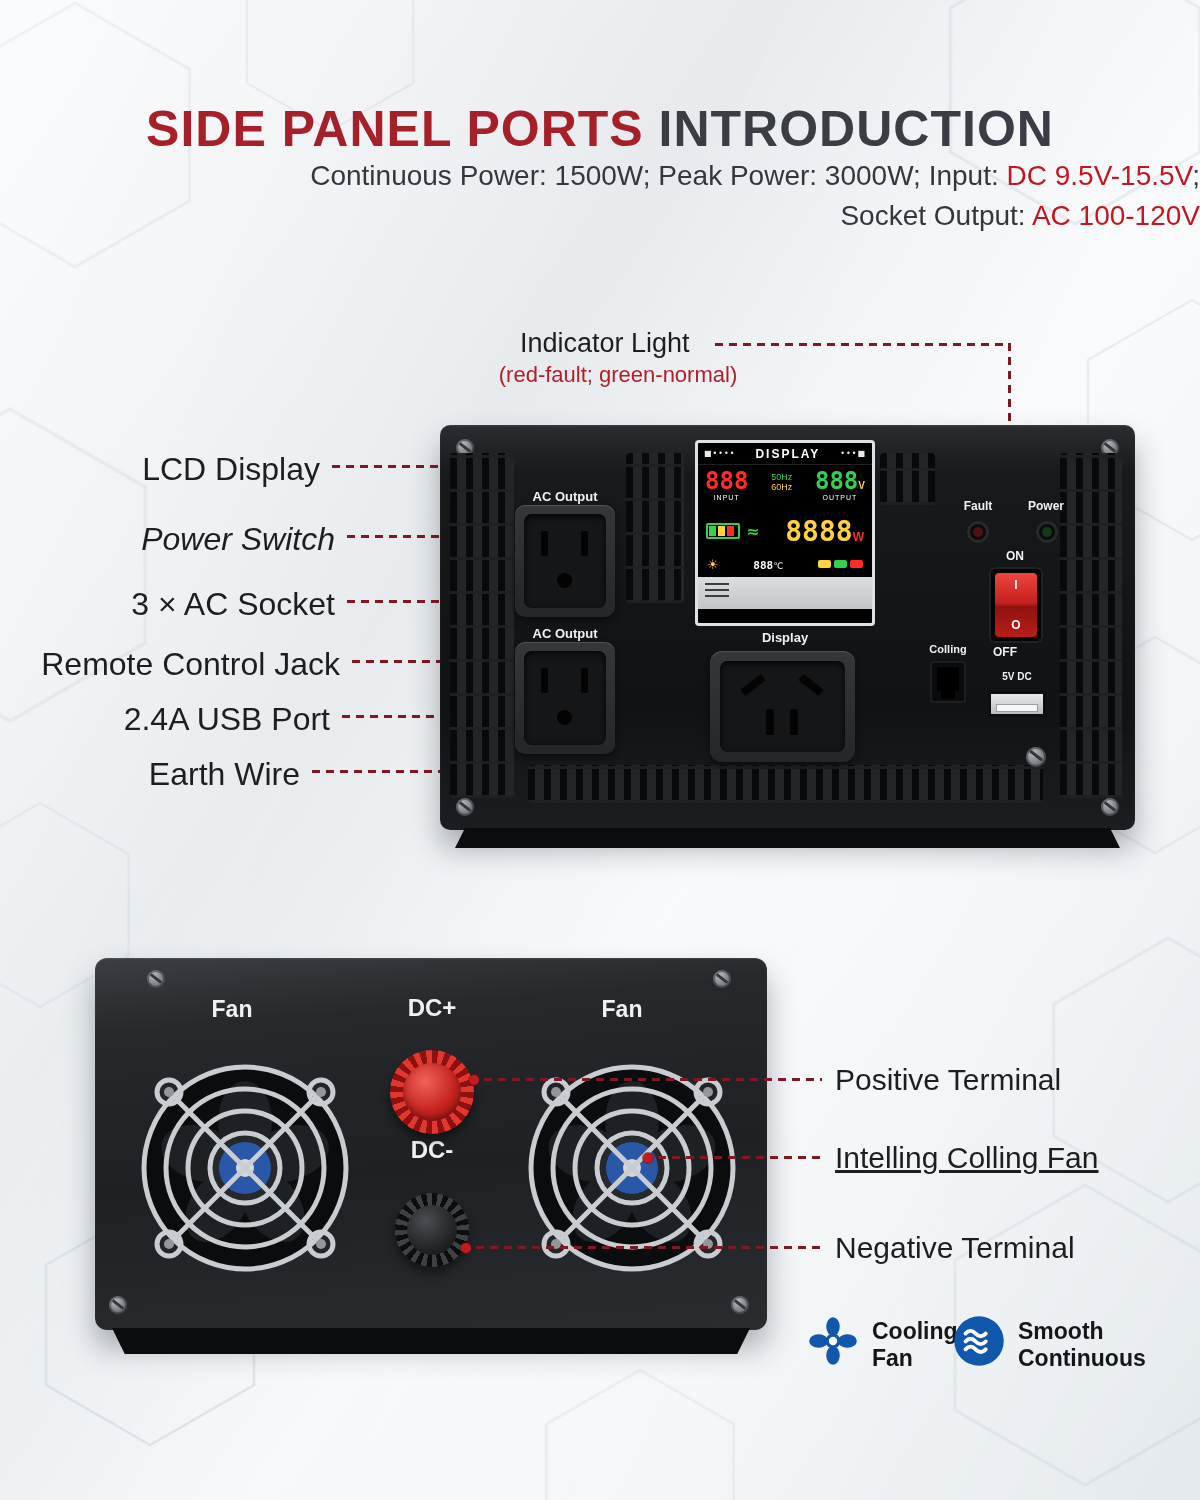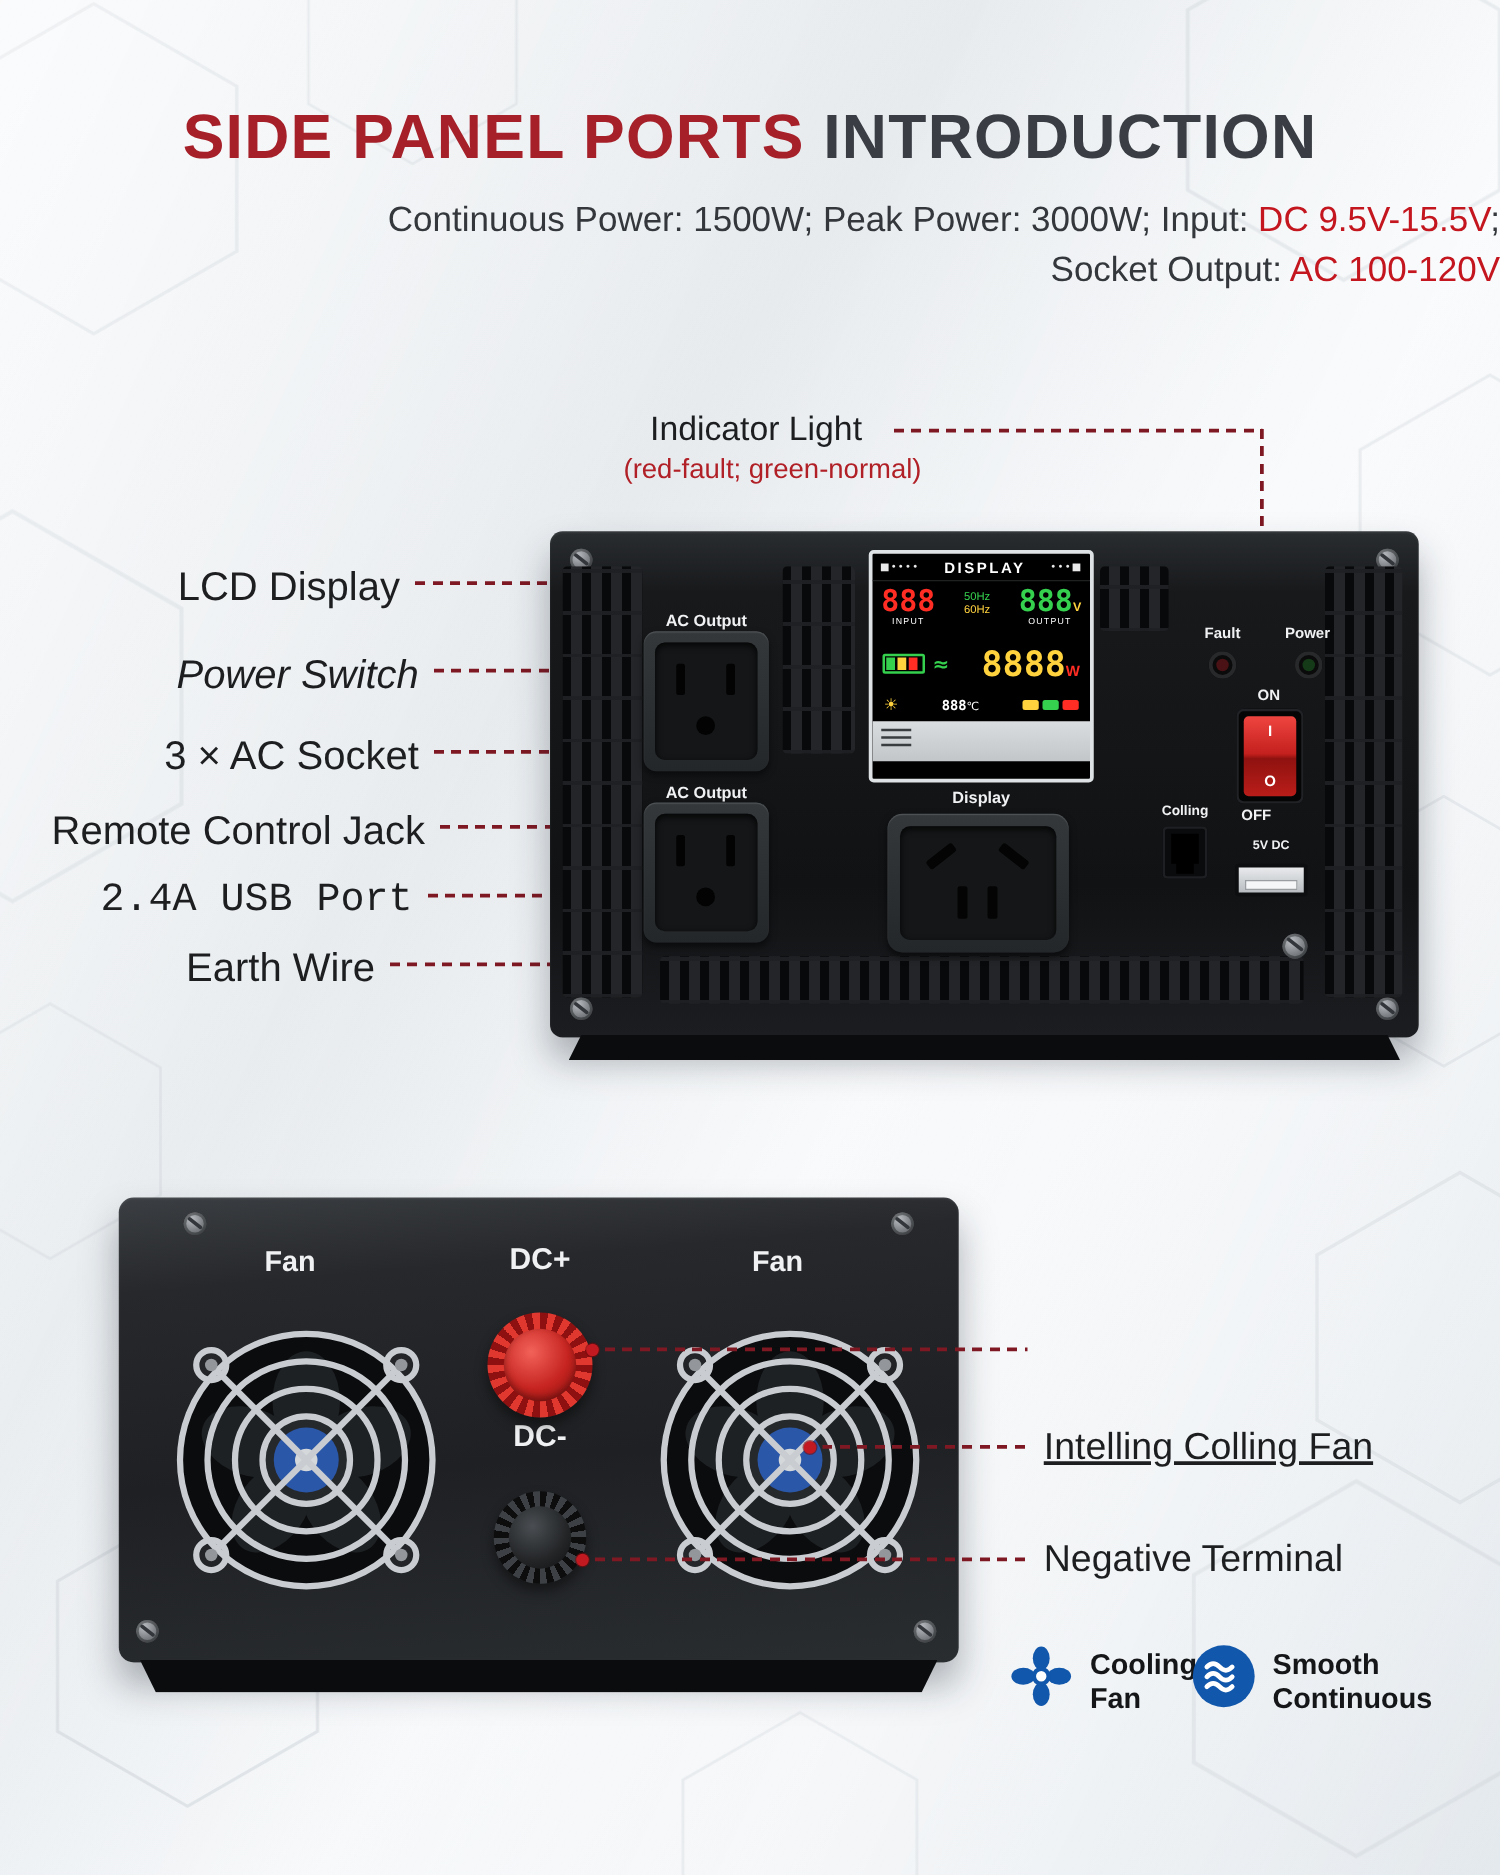--- a/index.html
+++ b/index.html
@@ -2,21 +2,21 @@
 <html><head>
 <meta charset="utf-8">
 <style>
   * { box-sizing: border-box; margin: 0; padding: 0; }
   body { margin: 0; background: #e9edf0; font-family: "Liberation Sans", "DejaVu Sans", sans-serif; }
   .page { position: relative; width: 1200px; height: 1500px; overflow: hidden;
           background: linear-gradient(125deg, #f5f7f9 0%, #e7ebee 35%, #f6f8fa 58%, #e4e9ed 100%); }
   .abs { position: absolute; }
 
   
-  .title { width: 100%; text-align: center; font-size: 50px; font-weight: 800; letter-spacing: 1px; }
+  .title { width: 100%; text-align: center; font-size: 50px; font-weight: 800; letter-spacing: 1px; margin-top: 20px; }
   .title .red { color: #a6202a; }
   .title .dark { color: #3a3e44; }
   .spec { width: 100%; text-align: right; font-size: 28px; color: #34373b; }
   .spec .hl { color: #c4161f; }
 
   
   .dash-h { height: 3px; background: repeating-linear-gradient(90deg, #7e1822 0 8px, transparent 8px 14px); }
   .dash-v { width: 3px; background: repeating-linear-gradient(180deg, #7e1822 0 8px, transparent 8px 14px); }
   .dot { width: 10px; height: 10px; border-radius: 50%; background: #c21a20; box-shadow: 0 0 0 1px rgba(120,10,15,.6); }
   .callout-l { font-size: 32px; color: #1c1e20; text-align: right; }
@@ -153,21 +153,21 @@
   <div class="abs dot" style="left:995px; top:577px;"></div>
 
   <div class="abs callout-l" style="left:40px; top:586px; width:295px;">3 × AC Socket</div>
   <div class="abs dash-h" style="left:347px; top:600px; width:200px;"></div>
   <div class="abs dot" style="left:547px; top:596px;"></div>
 
   <div class="abs callout-l" style="left:30px; top:646px; width:310px;">Remote Control Jack</div>
   <div class="abs dash-h" style="left:352px; top:660px; width:563px;"></div>
   <div class="abs dot" style="left:917px; top:656px;"></div>
 
-  <div class="abs callout-l" style="left:40px; top:701px; width:290px;font-family:Liberation Mono, monospace;">2.4A USB Port</div>
+  <div class="abs callout-l" style="left:40px; top:701px; width:290px;">2.4A USB Port</div>
   <div class="abs dash-h" style="left:342px; top:715px; width:648px;"></div>
   <div class="abs dot" style="left:991px; top:706px;"></div>
 
   <div class="abs callout-l" style="left:40px; top:756px; width:260px;">Earth Wire</div>
   <div class="abs dash-h" style="left:312px; top:770px; width:706px;"></div>
   <div class="abs dot" style="left:1016px; top:762px;"></div>
 
   <div class="abs front-panel">
     <div class="screw" style="left:16px; top:14px;"></div>
     <div class="screw" style="left:661px; top:14px;"></div>
@@ -361,20 +361,21 @@
 
     <div class="knurl-red" style="left:295px; top:92px; width:84px; height:84px;"></div>
     <div class="knob-red-top" style="left:308px; top:105px; width:58px; height:58px;"></div>
     <div class="knurl-blk" style="left:300px; top:235px; width:74px; height:74px;"></div>
     <div class="knob-blk-top" style="left:312px; top:247px; width:50px; height:50px;"></div>
   </div>
   <div class="abs base-strip" style="left:112px; top:1328px; width:638px; height:26px; clip-path:polygon(0 0, 100% 0, 98% 100%, 2% 100%);"></div>
 
   <div class="abs dot" style="left:469px; top:1075px;"></div>
   <div class="abs dash-h" style="left:484px; top:1078px; width:338px;"></div>
+  <div class="abs callout-r" style="left:835px; top:1063px;">Positive Terminal</div>
 
   <div class="abs dot" style="left:643px; top:1153px;"></div>
   <div class="abs dash-h" style="left:658px; top:1156px; width:164px;"></div>
   <div class="abs callout-r" style="left:835px; top:1141px;text-decoration:underline;">Intelling Colling Fan</div>
 
   <div class="abs dot" style="left:461px; top:1243px;"></div>
   <div class="abs dash-h" style="left:476px; top:1246px; width:346px;"></div>
   <div class="abs callout-r" style="left:835px; top:1231px;">Negative Terminal</div>
 
   <svg class="abs" style="left:806px; top:1314px;" width="54" height="54" viewBox="0 0 24 24">

